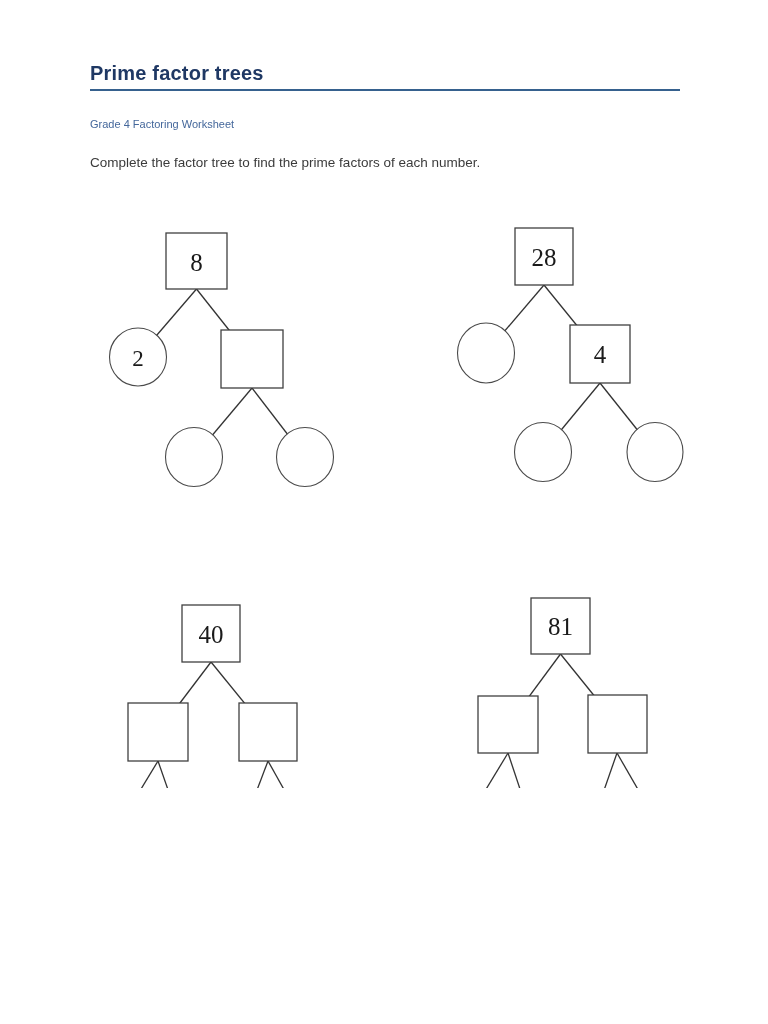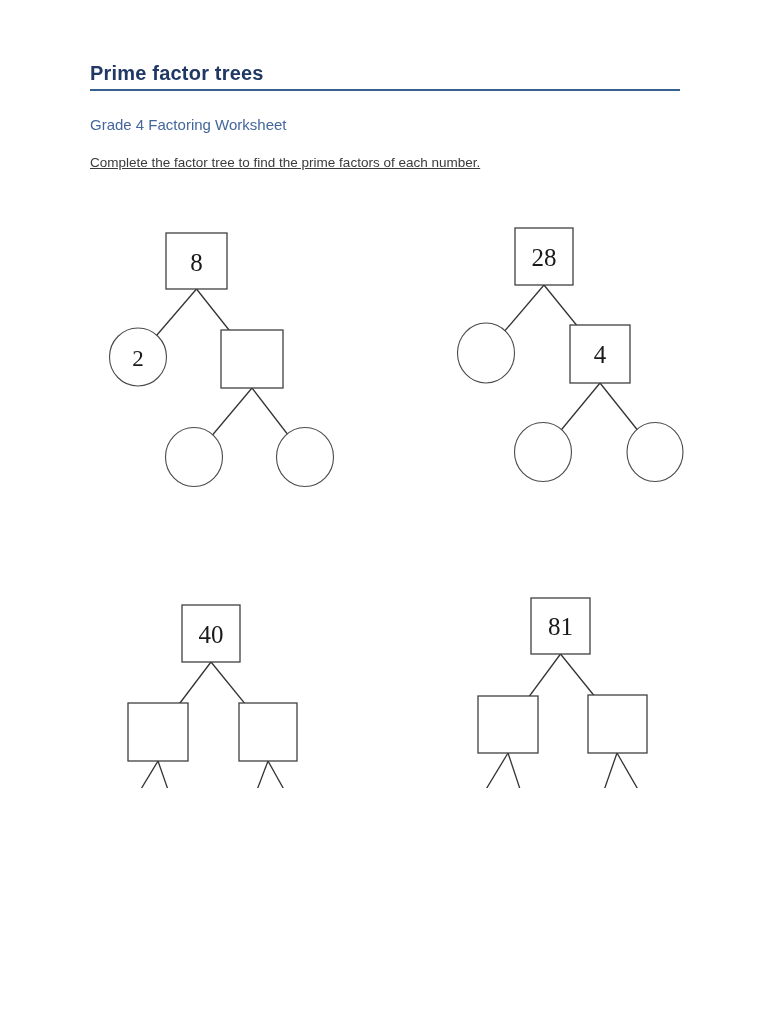--- a/index.html
+++ b/index.html
@@ -33,35 +33,34 @@
     top: 89px;
     width: 590px;
     height: 0;
     border-top: 2px solid #36618e;
   }
   .doc-subtitle {
     position: absolute;
     left: 90px;
     top: 116px;
     margin: 0;
-    font-size: 15px;
+    font-size: 11px;
     line-height: 17px;
     font-weight: 400;
     color: #44679b;
   }
   .doc-instruction {
     position: absolute;
     left: 90px;
     top: 154px;
     margin: 0;
     font-size: 13.5px;
     line-height: 17px;
     font-weight: 400;
     color: #3b3b3b;
-    text-decoration: underline;
   }
   svg.trees {
     position: absolute;
     left: 0;
     top: 0;
     width: 768px;
     height: 1024px;
   }
   svg.trees line {
     stroke: #333333;

